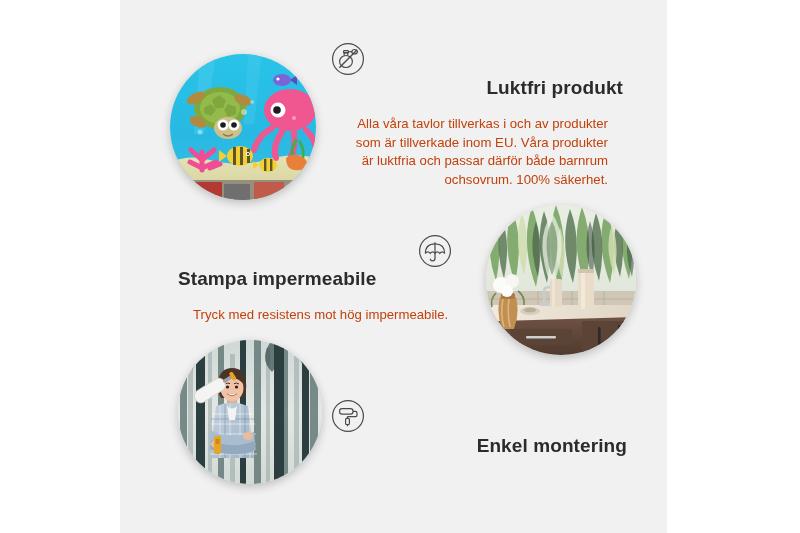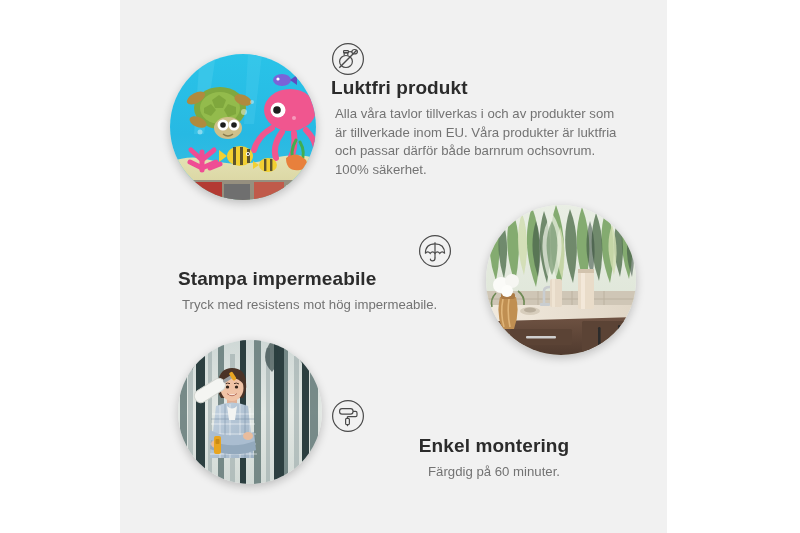--- a/index.html
+++ b/index.html
@@ -16,46 +16,46 @@
     position:absolute;left:120px;top:0;width:547px;height:533px;
     background:#f1f1f1;
   }
 
   .textcol{position:absolute;}
   .heading{
     font-size:19px;font-weight:bold;color:#2b2b2b;
     letter-spacing:.1px;line-height:1.2;margin:0 0 5px 0;
   }
   .body{
-    font-size:13.2px;color:#737373;line-height:1.42;margin:4px;
+    font-size:13.2px;color:#c2410c;line-height:1.42;margin:15px;
   }
 
   .icon-wrap{width:34px;height:34px;display:block;}
   .icon-wrap svg{display:block;width:34px;height:34px;}
 
   
   .photo{
     position:absolute;border-radius:50%;overflow:hidden;
     box-shadow:0 3px 10px rgba(0,0,0,.22);
   }
   .photo svg{display:block;width:100%;height:100%;}
 
   
   #b1-photo{left:170px;top:54px;width:146px;height:146px;}
-  #b1-text{left:331px;top:77px;width:292px;text-align:left;}
+  #b1-text{left:331px;top:77px;width:292px;text-align:right;}
   #b1-icon{position:absolute;left:331px;top:42px;}
 
   
   #b2-photo{left:486px;top:205px;width:150px;height:150px;}
   #b2-text{left:178px;top:268px;width:290px;text-align:left;}
   #b2-icon{position:absolute;left:418px;top:234px;}
 
   
   #b3-photo{left:178px;top:340px;width:144px;height:144px;}
-  #b3-text{left:349px;top:435px;width:290px;text-align:center;}
+  #b3-text{left:337px;top:435px;width:290px;text-align:right;}
   #b3-icon{position:absolute;left:331px;top:399px;}
 </style>
 </head>
 <body>
 
 <div id="stage">
 
   <div class="panel"></div>
 
   <div class="photo" id="b1-photo">
@@ -400,16 +400,15 @@
       <rect x="8.6" y="9.6" width="13.4" height="5.6" rx="2.4"></rect>
       <path d="M22 12.4 L24.6 12.4 q1.4 0 1.4 1.6 L26 16.2 q0 1.4 -1.4 1.4 L16.4 17.6"></path>
       <path d="M16.4 17.6 L16.4 19.4"></path>
       <rect x="14.6" y="19.4" width="3.8" height="6.2" rx="1.2"></rect>
       <path d="M16.5 25.6 L16.5 27.2"></path>
     </svg>
   </div>
 
   <div class="textcol" id="b3-text">
     <h2 class="heading">Enkel montering</h2>
-    <p class="body">Färgdig på 60 minuter.</p>
   </div>
 
 </div>
 
 </body></html>

